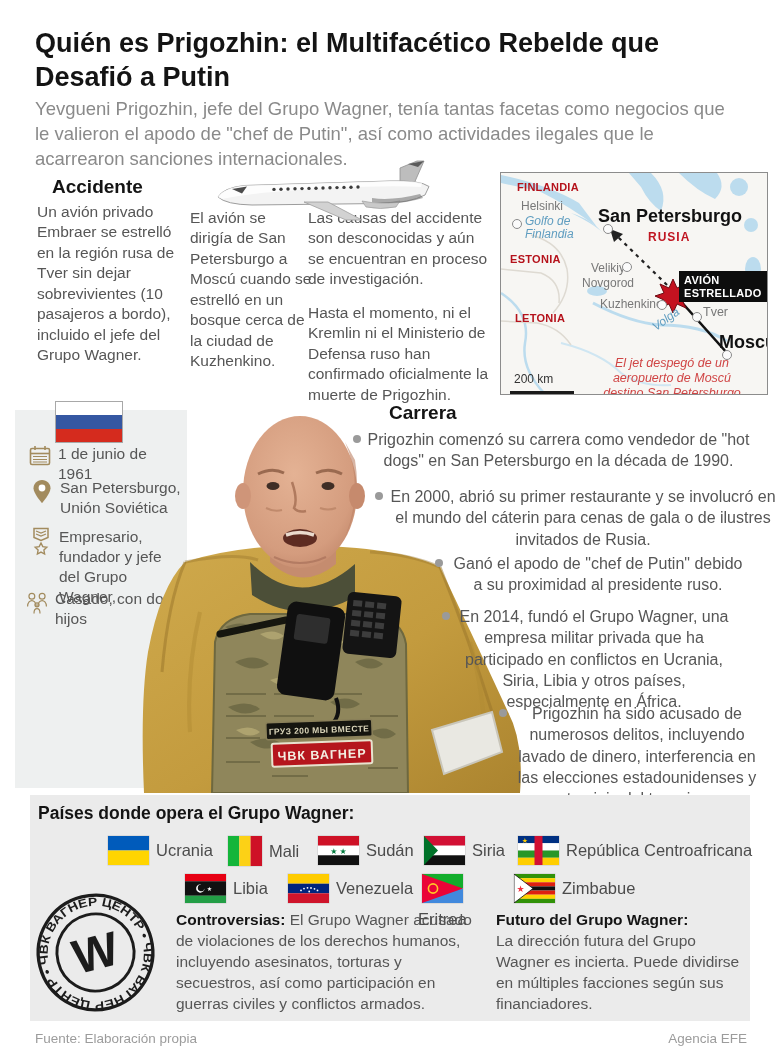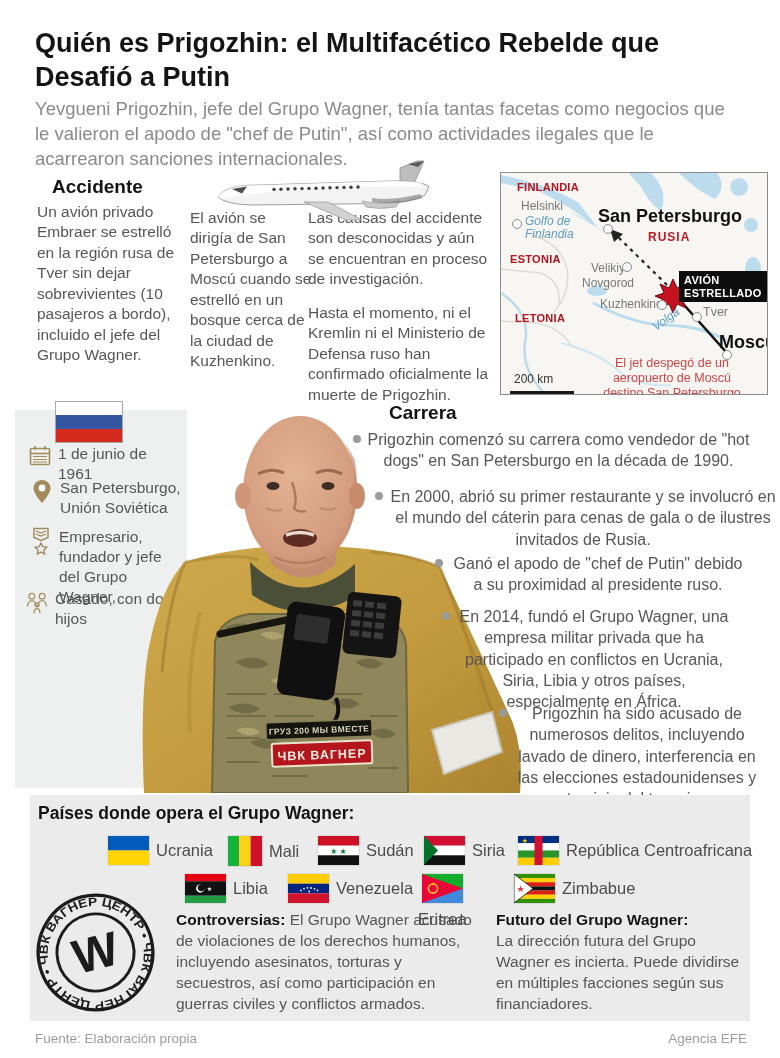--- a/index.html
+++ b/index.html
@@ -22,21 +22,21 @@
   .mlbl{position:absolute;white-space:nowrap;}
   .country{font-size:11px;font-weight:bold;color:#b5121b;letter-spacing:.3px;}
   .rusia{font-size:12px;font-weight:bold;color:#c01722;letter-spacing:1px;}
   .city{font-size:12px;color:#787878;}
   .cityb{font-size:18px;font-weight:bold;color:#111;}
   .water-lbl{font-size:12px;font-style:italic;color:#5f9dc0;line-height:1.1;}
   .dot{position:absolute;width:8px;height:8px;border:1.5px solid #8a8a8a;border-radius:50%;background:#fbfbfb;}
   .crashbox{position:absolute;left:178px;top:98px;background:#0d0d0d;color:#fff;font-size:11px;font-weight:bold;
             line-height:1.15;padding:3px 5px;letter-spacing:.3px;}
   .map-caption{position:absolute;left:92px;top:183px;width:158px;text-align:center;font-size:12.5px;
-               line-height:1.18;color:#d04545;white-space:normal;}
+               line-height:1.18;color:#d04545;white-space:normal;font-style:italic;}
   .scale-lbl{position:absolute;left:13px;top:199px;font-size:12px;color:#333;}
   .scale-bar{position:absolute;left:9px;top:218px;width:64px;height:5px;background:#1a1a1a;}
   
   .panel{left:15px;top:410px;width:172px;height:378px;background:#eef0f0;}
   .flag-rus{left:55px;top:401px;width:66px;height:40px;border:1px solid #a8a8a8;}
   .flag-rus div{height:13.33px;}
   .pentry{position:absolute;display:flex;gap:6px;align-items:flex-start;}
   .pentry .ptxt{font-size:15.5px;line-height:1.3;color:#565656;width:126px;}
   .picon{flex:0 0 24px;}
   

